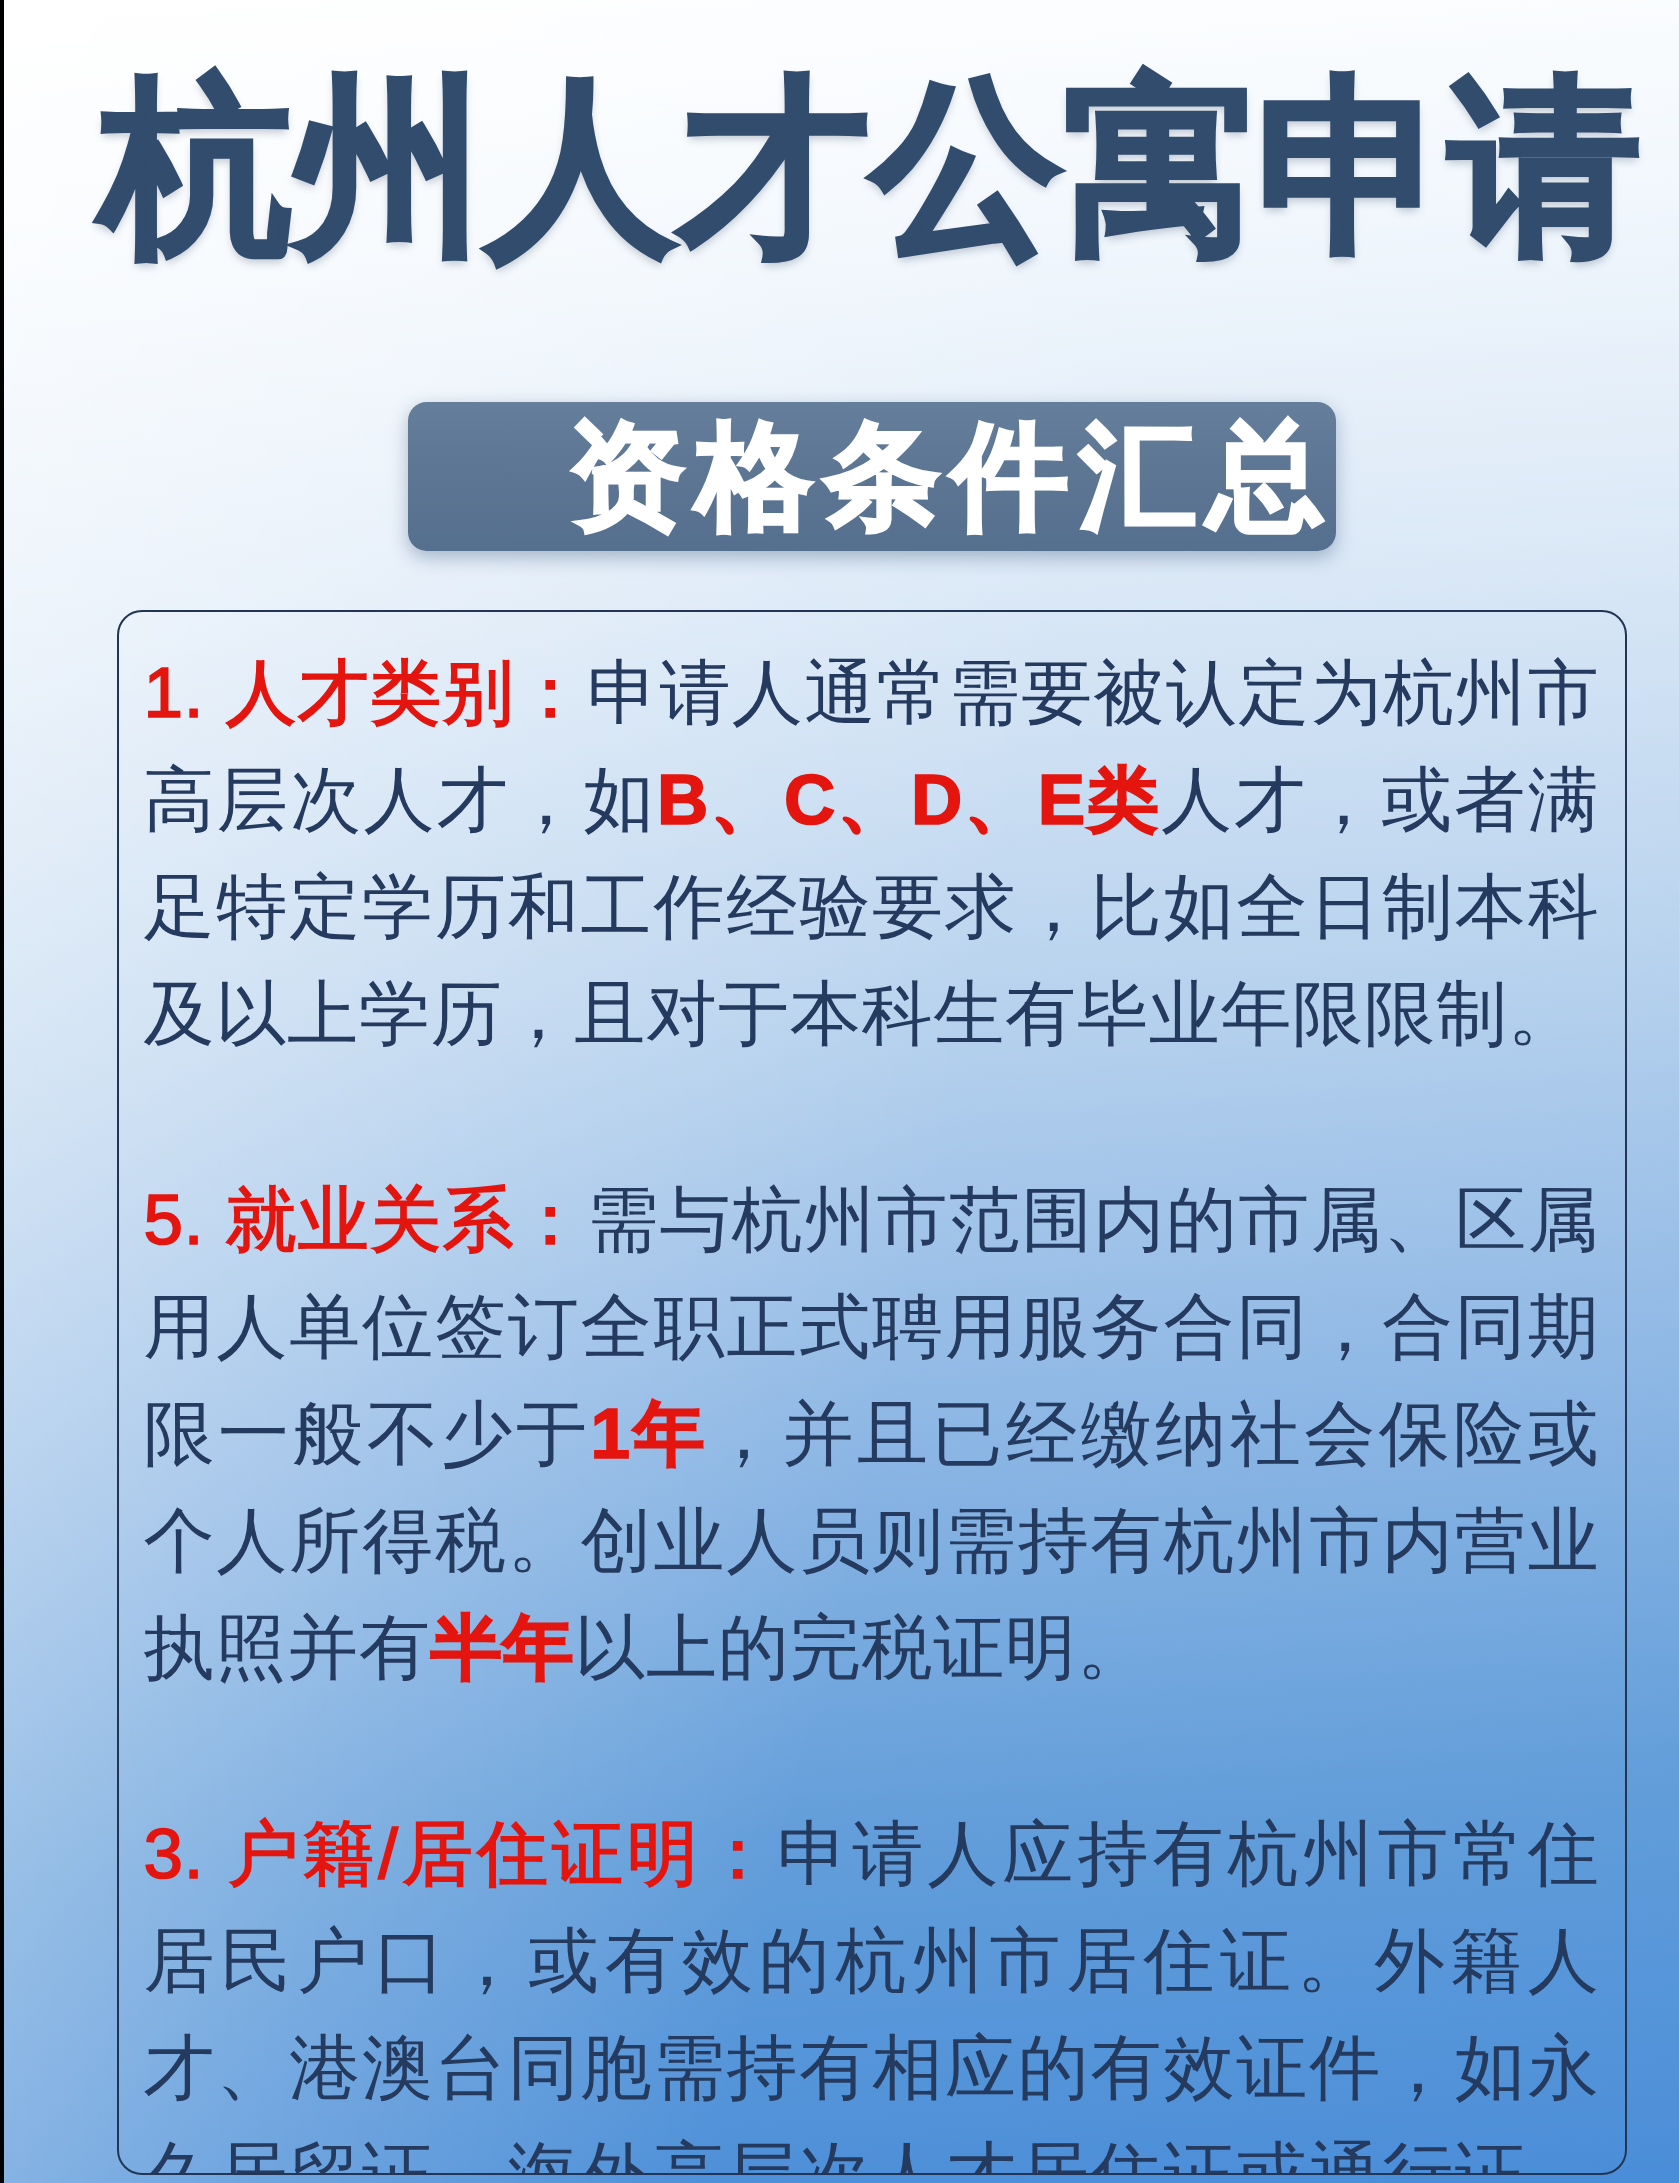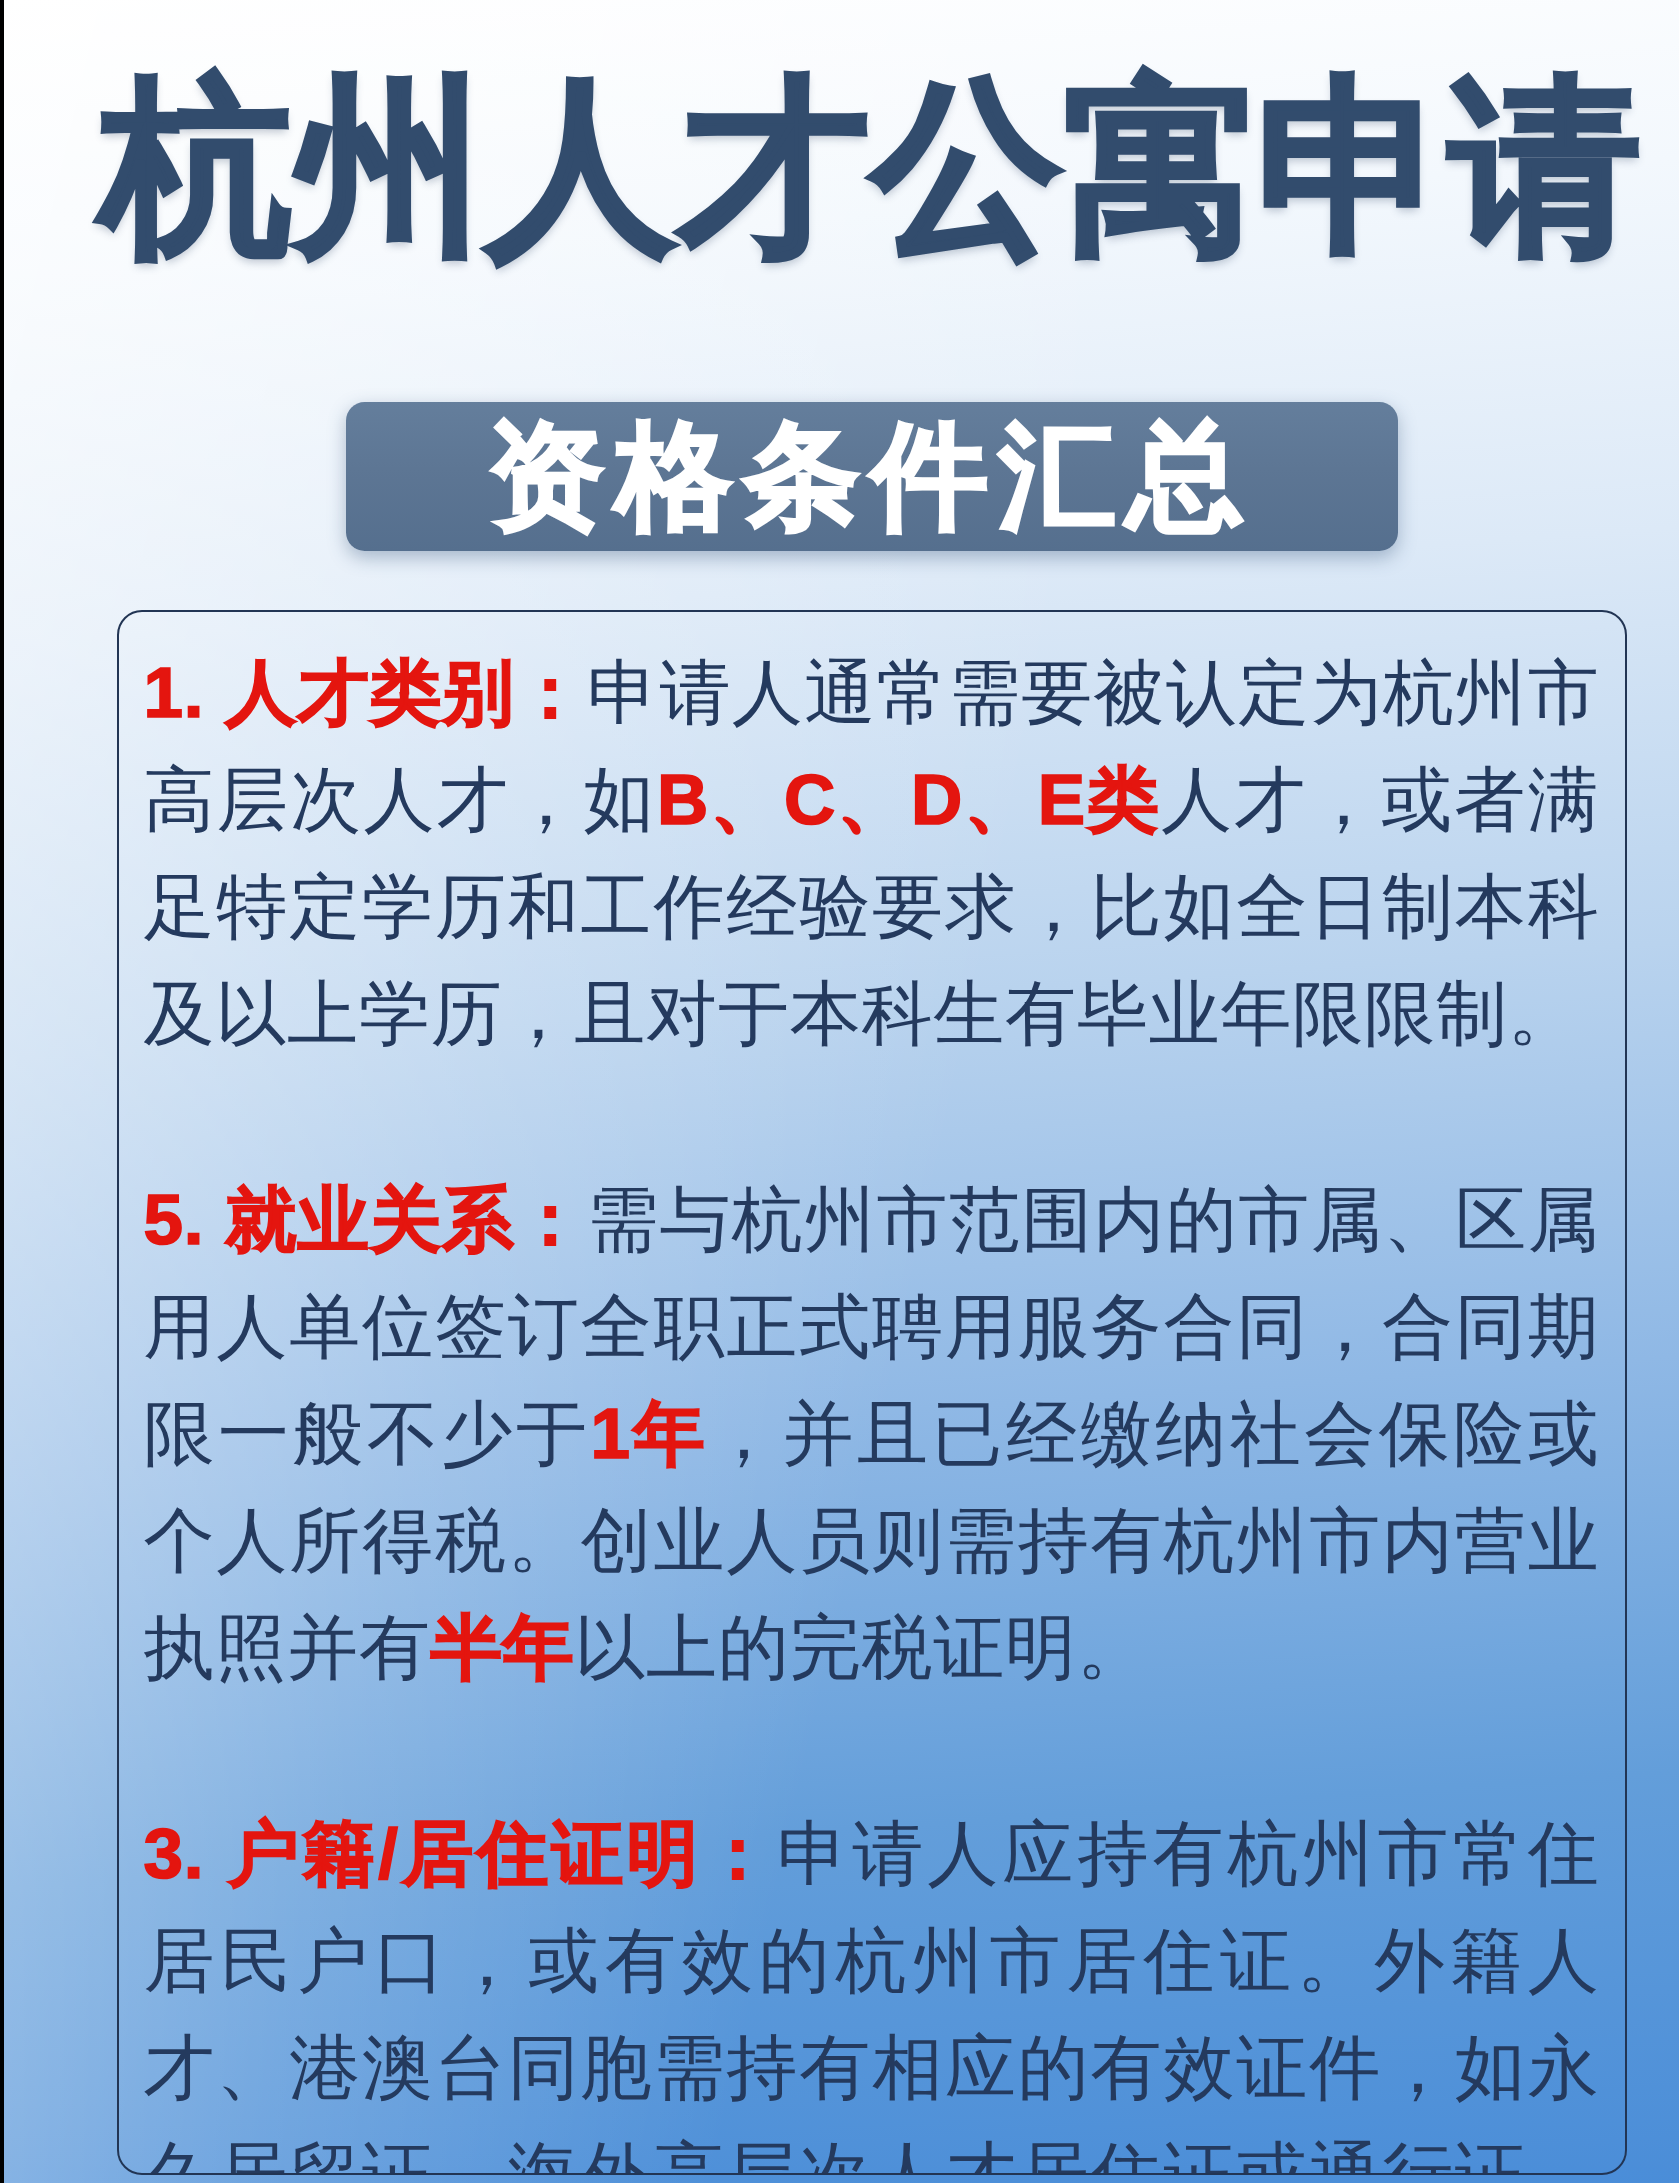--- a/index.html
+++ b/index.html
@@ -32,29 +32,29 @@
     line-height: 1.18;
     font-weight: 900;
     letter-spacing: 1.7px;
     color: #324c6d;
     -webkit-text-stroke: 4.2px #324c6d;
     text-shadow: 0 5px 8.4px rgba(40, 62, 94, 0.28);
     white-space: nowrap;
   }
 
   .subtitle-badge {
-    width: 1052px;
+    width: 928px;
     height: 149px;
     margin: 123px auto 0;
     background: linear-gradient(180deg, #647e9c 0%, #5d7694 45%, #556f8e 100%);
     border-radius: 18.5px;
     box-shadow: 0 6.7px 18.5px rgba(63, 92, 128, 0.38);
     display: flex;
     align-items: center;
-    justify-content: center;
+    justify-content: flex-end;
   }
   .subtitle-badge span {
     color: #ffffff;
     font-size: 116px;
     font-weight: 800;
     letter-spacing: 11.8px;
     -webkit-text-stroke: 3.4px #ffffff;
     white-space: nowrap;
   }
 
@@ -83,21 +83,21 @@
     margin: 0 0 99px 0;
     font-size: 71px;
     line-height: 107px;
     color: #243a5e;
     letter-spacing: 0.8px;
     text-align: justify;
   }
   .item:last-child { margin-bottom: 0; }
   .item .label {
     color: #e4150f;
-    font-weight: 700;
+    font-weight: 400;
     -webkit-text-stroke: 1.7px #e4150f;
   }
   .item .red {
     color: #e4150f;
     font-weight: 800;
     -webkit-text-stroke: 1.7px #e4150f;
   }
 </style>
 </head>
 <body>

